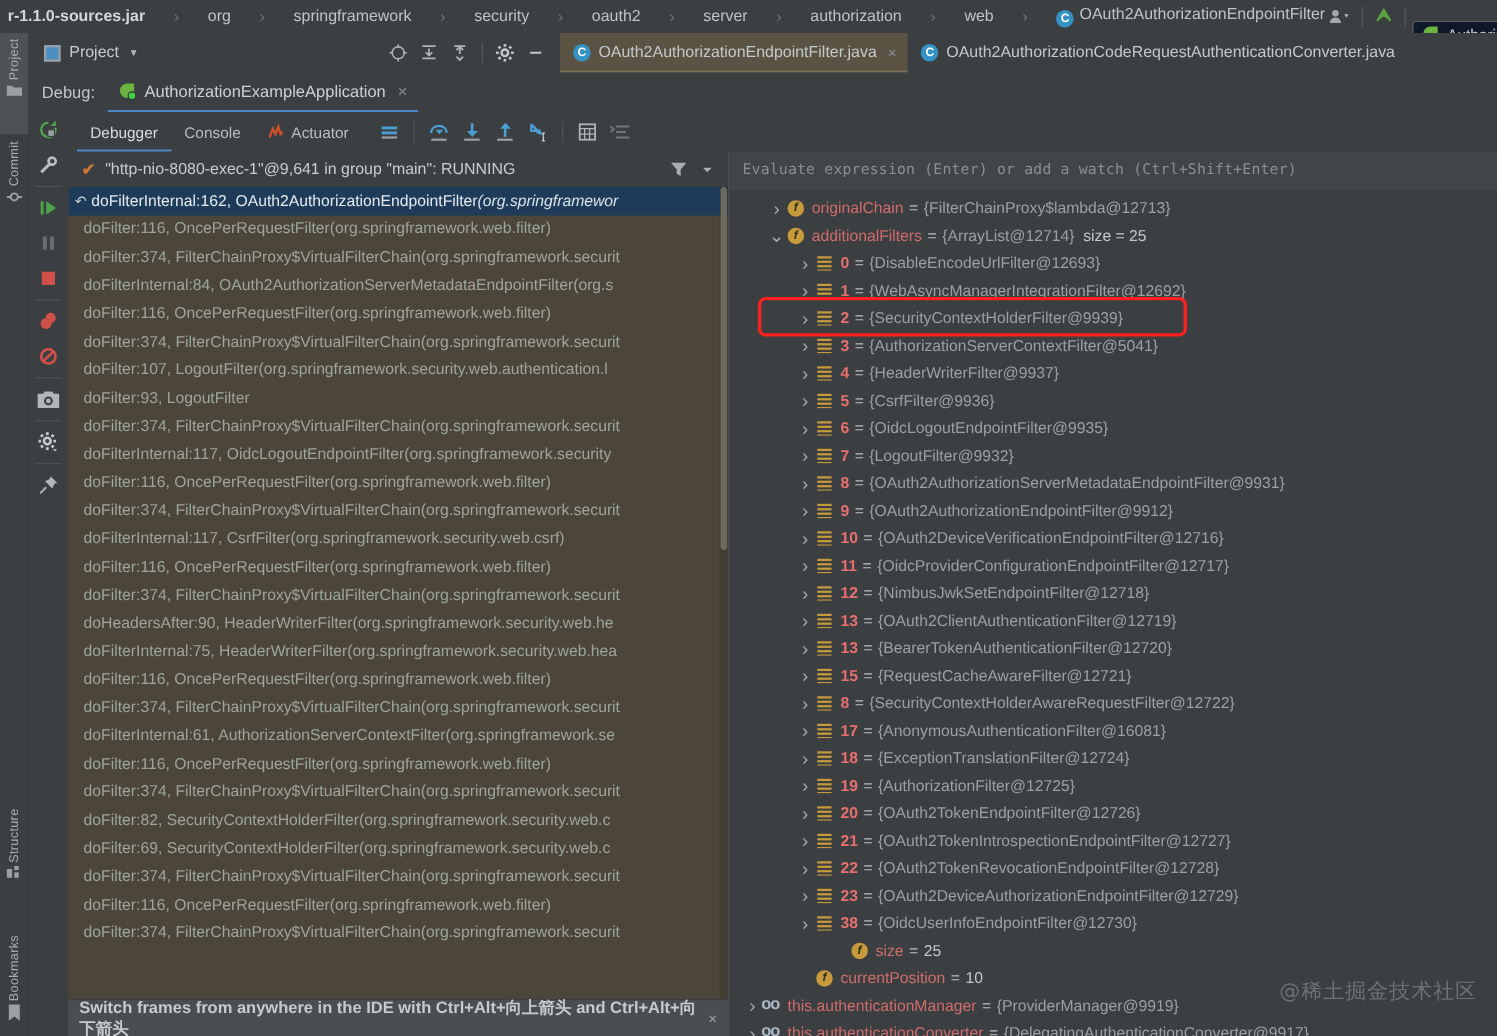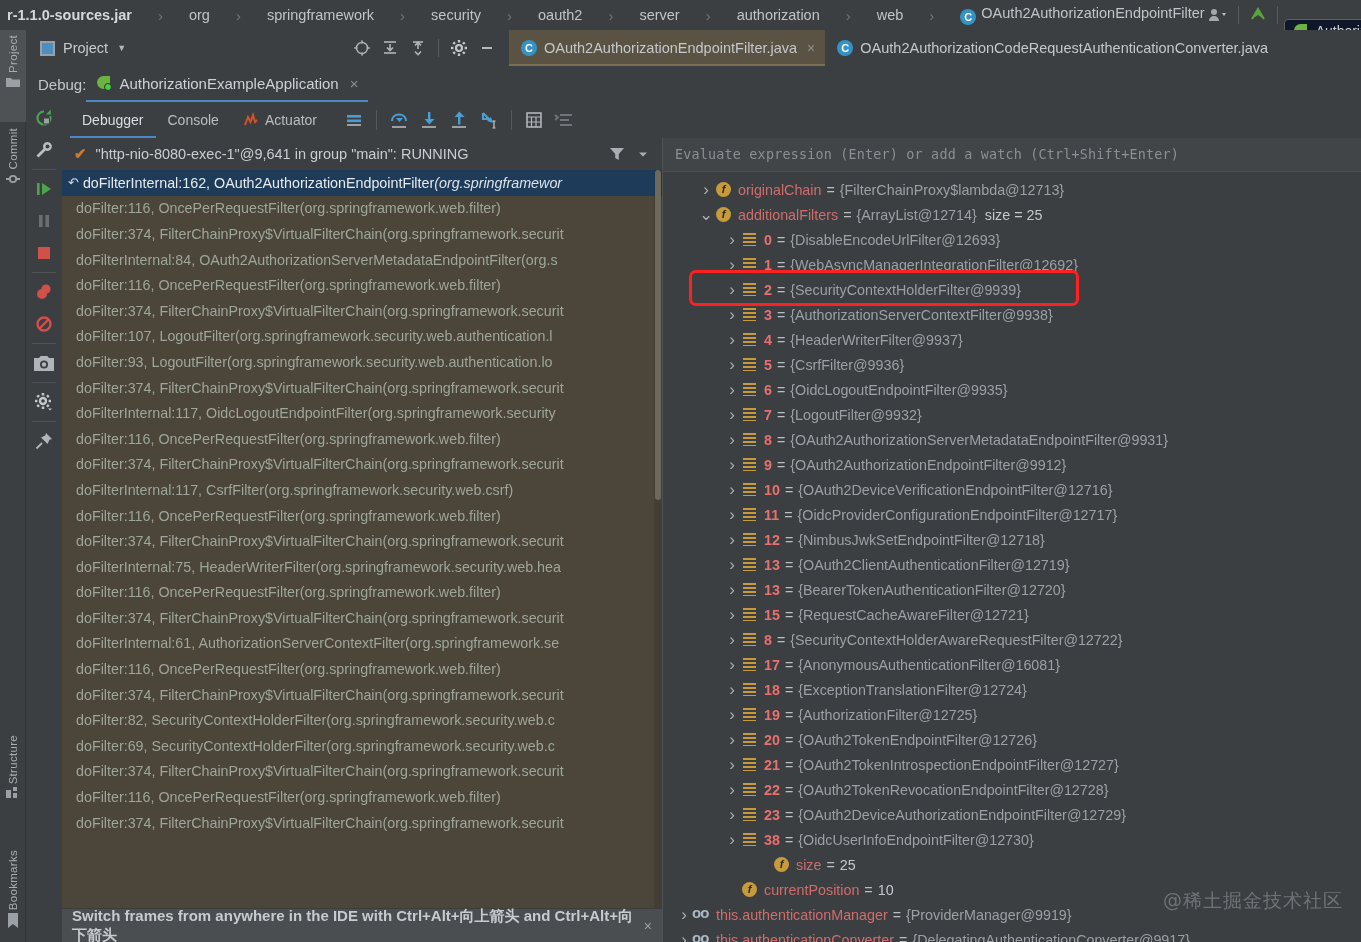--- a/index.html
+++ b/index.html
@@ -79,21 +79,21 @@
     width: 16px; height: 16px; border-radius: 50%; background: #3592c4;
     color: #fff; font-size: 11px; font-weight: bold; text-align: center;
     line-height: 16px; flex: none;
   }
 
   
   .debughdr {
     position: absolute; left: 26px; top: 66px; width: 1335px; height: 36px;
     background: #3c3f41; display: flex; align-items: center; padding-left: 12px;
   }
-  .debughdr .lbl { font-size: 15px; color: #c2c7cb; margin-right: 0; }
+  .debughdr .lbl { font-size: 15px; color: #c2c7cb; margin-right: 12px; }
   .debug-tab {
     height: 36px; display: flex; align-items: center; gap: 7px; padding: 0 10px;
     border-bottom: 2px solid #4a88c7; font-size: 15px; color: #ccd1d5;
   }
   .spring-ico {
     width: 16px; height: 16px; position: relative; flex: none;
   }
   .spring-ico::before {
     content: ""; position: absolute; left: 1px; top: 1px; width: 13px; height: 13px;
     border-radius: 50% 0 50% 50%; background: #6db33f;
@@ -574,21 +574,20 @@
         <div class="frame">
           <span>doFilter:374, FilterChainProxy$VirtualFilterChain </span>
           <span class="pkg">(org.springframework.securit</span>
         </div>
         <div class="frame">
           <span>doFilter:107, LogoutFilter </span>
           <span class="pkg">(org.springframework.security.web.authentication.l</span>
         </div>
         <div class="frame">
           <span>doFilter:93, LogoutFilter </span>
-          <span class="pkg">(org.springframework.security.web.authentication.lo</span>
         </div>
         <div class="frame">
           <span>doFilter:374, FilterChainProxy$VirtualFilterChain </span>
           <span class="pkg">(org.springframework.securit</span>
         </div>
         <div class="frame">
           <span>doFilterInternal:117, OidcLogoutEndpointFilter </span>
           <span class="pkg">(org.springframework.security</span>
         </div>
         <div class="frame">
@@ -603,20 +602,24 @@
           <span>doFilterInternal:117, CsrfFilter </span>
           <span class="pkg">(org.springframework.security.web.csrf)</span>
         </div>
         <div class="frame">
           <span>doFilter:116, OncePerRequestFilter </span>
           <span class="pkg">(org.springframework.web.filter)</span>
         </div>
         <div class="frame">
           <span>doFilter:374, FilterChainProxy$VirtualFilterChain </span>
           <span class="pkg">(org.springframework.securit</span>
+        </div>
+        <div class="frame">
+          <span>doHeadersAfter:90, HeaderWriterFilter </span>
+          <span class="pkg">(org.springframework.security.web.he</span>
         </div>
         <div class="frame">
           <span>doFilterInternal:75, HeaderWriterFilter </span>
           <span class="pkg">(org.springframework.security.web.hea</span>
         </div>
         <div class="frame">
           <span>doFilter:116, OncePerRequestFilter </span>
           <span class="pkg">(org.springframework.web.filter)</span>
         </div>
         <div class="frame">
@@ -705,21 +708,21 @@
           <span class="fico list"></span>
           <span class="vname idx">2</span>
           <span class="veq">=</span>
           <span class="vval">{SecurityContextHolderFilter@9939}</span>
         </div>
         <div class="vrow" style="padding-left: 60px;">
           <span class="chev" style="font-size: 17px;">›</span>
           <span class="fico list"></span>
           <span class="vname idx">3</span>
           <span class="veq">=</span>
-          <span class="vval">{AuthorizationServerContextFilter@9938}</span>
+          <span class="vval">{AuthorizationServerContextFilter@5041}</span>
         </div>
         <div class="vrow" style="padding-left: 60px;">
           <span class="chev" style="font-size: 17px;">›</span>
           <span class="fico list"></span>
           <span class="vname idx">4</span>
           <span class="veq">=</span>
           <span class="vval">{HeaderWriterFilter@9937}</span>
         </div>
         <div class="vrow" style="padding-left: 60px;">
           <span class="chev" style="font-size: 17px;">›</span>

